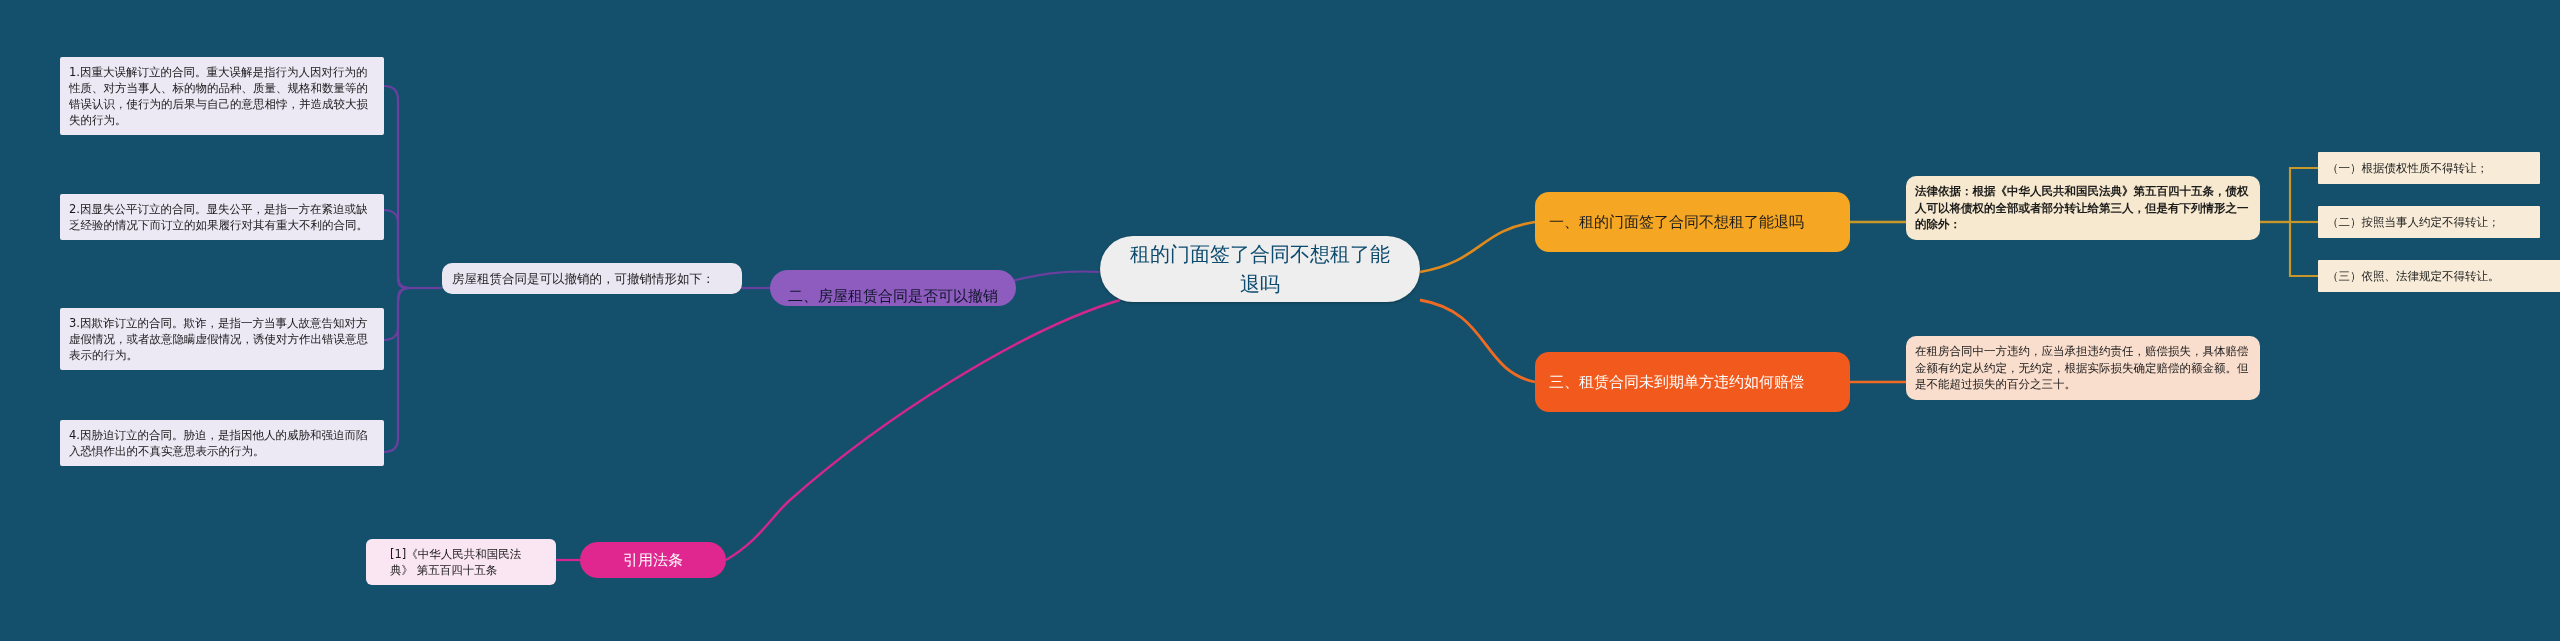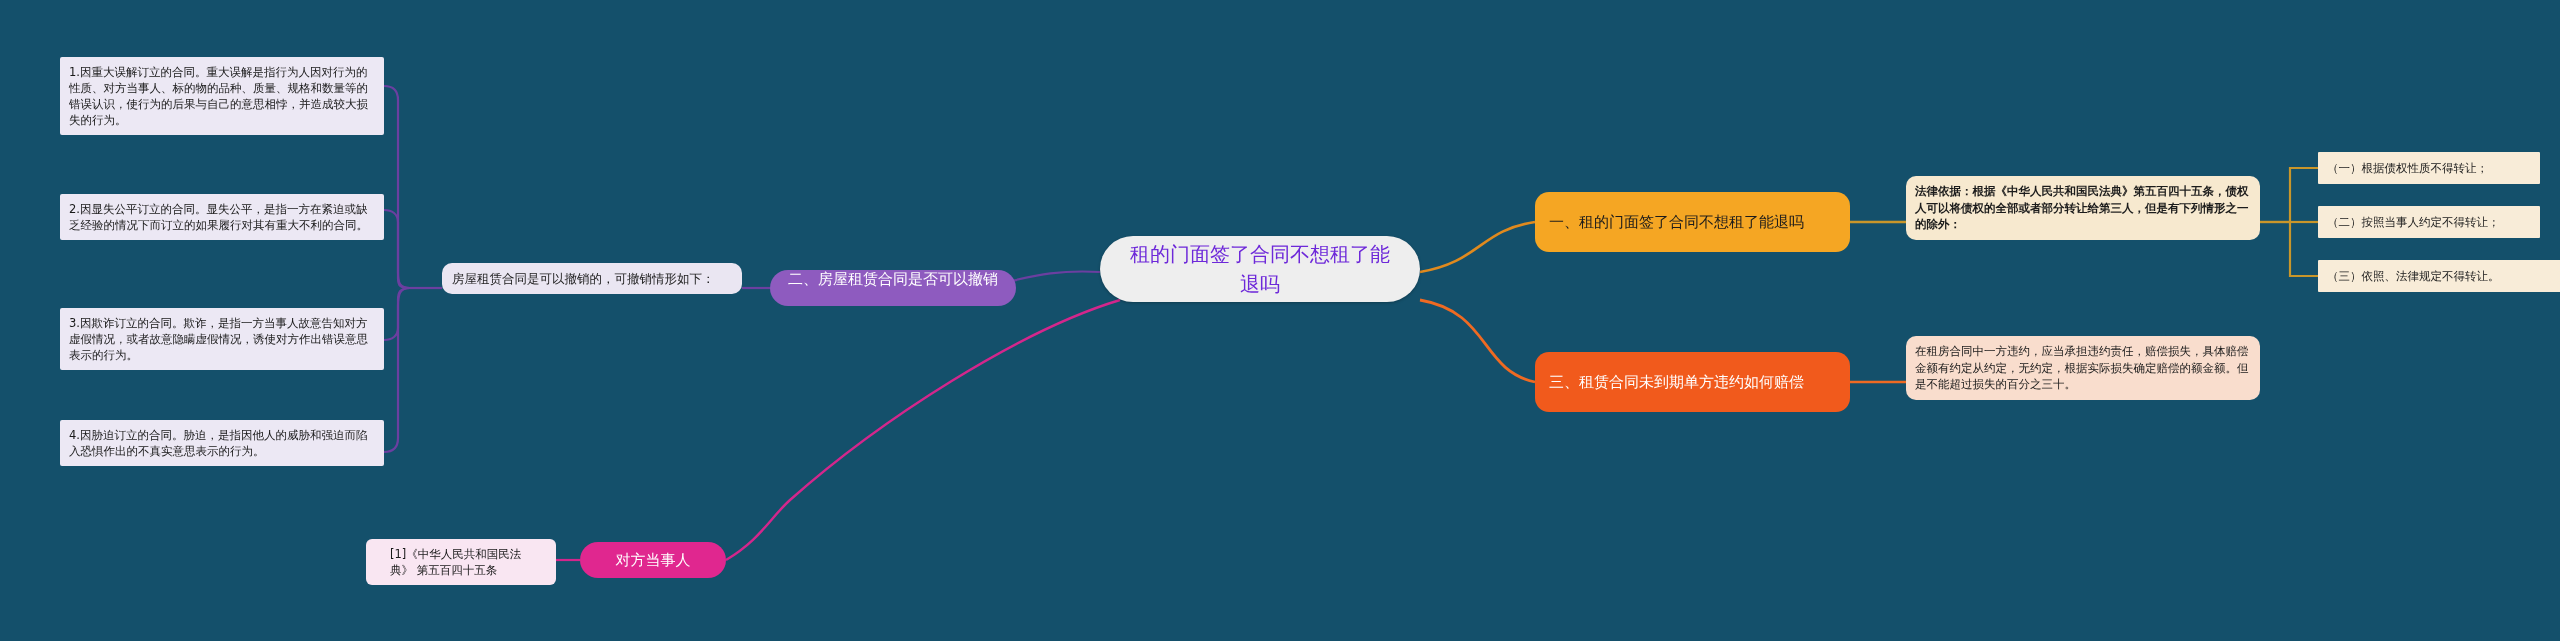--- a/index.html
+++ b/index.html
@@ -11,36 +11,36 @@
     position:relative;
   }
   #canvas{position:absolute;left:0;top:0;width:2560px;height:641px;}
   svg#links{position:absolute;left:0;top:0;width:2560px;height:641px;pointer-events:none;}
   .node{position:absolute;box-sizing:border-box;}
 
   
   .root{
     background:#eeeeee;
     border-radius:40px;
-    color:#6d28d9;
+    color:#0c4a6e;
     font-size:20px;
     line-height:30px;
     text-align:center;
     display:flex;align-items:center;justify-content:center;
     padding:10px 22px;
     box-shadow:0 1px 3px rgba(0,0,0,.25);
   }
 
   
   .pill-purple{
     background:#8e5bbf;
     border-radius:26px;
-    color:#ffffff;
-    font-size:15px;
-    display:flex;align-items:flex-start;
+    color:#0f172a;
+    font-size:15px;
+    display:flex;align-items:flex-end;
     padding:0 18px;
     white-space:nowrap;
   }
   .box-purple{
     background:#eae6f2;
     border-radius:10px;
     color:#1d1d1d;
     font-size:12.5px;
     line-height:17px;
     padding:7px 10px;
@@ -177,21 +177,21 @@
 
   <div class="node leaf-purple" style="left:60px;top:308px;width:324px;">
     <span>3.因欺诈订立的合同。欺诈，是指一方当事人故意告知对方虚假情况，或者故意隐瞒虚假情况，诱使对方作出错误意思表示的行为。</span>
   </div>
 
   <div class="node leaf-purple" style="left:60px;top:420px;width:324px;">
     <span>4.因胁迫订立的合同。胁迫，是指因他人的威胁和强迫而陷入恐惧作出的不真实意思表示的行为。</span>
   </div>
 
   <div class="node pill-pink" style="left:580px;top:542px;width:146px;height:36px;">
-    <span>对方当事人</span>
+    <span>引用法条</span>
   </div>
 
   <div class="node box-pink" style="left:366px;top:539px;width:190px;">
     <span>[1]《中华人民共和国民法典》 第五百四十五条</span>
   </div>
 
   <div class="node pill-orange" style="left:1535px;top:192px;width:315px;height:60px;">
     <span>一、租的门面签了合同不想租了能退吗</span>
   </div>
 

